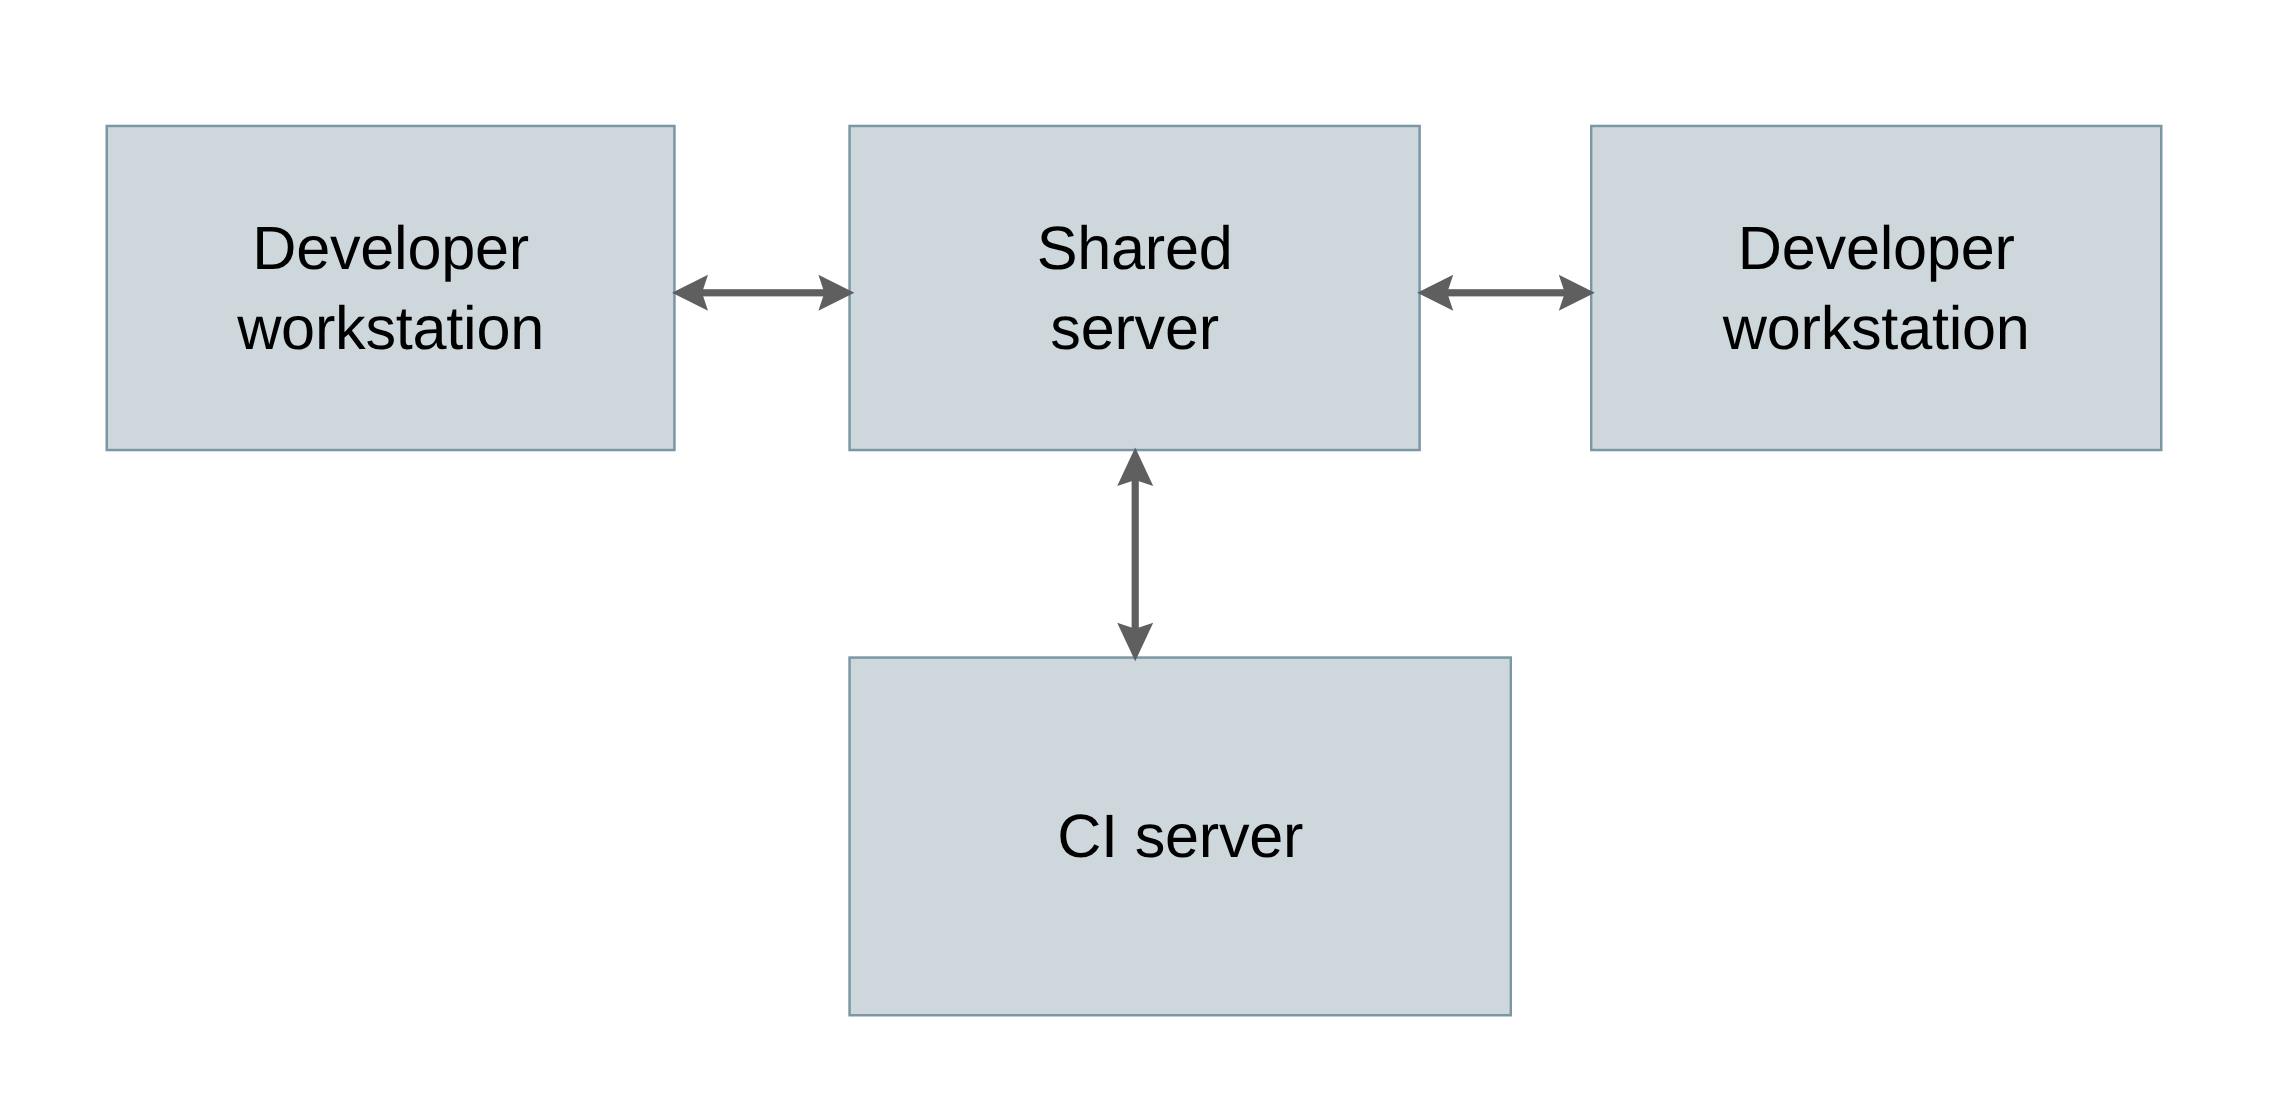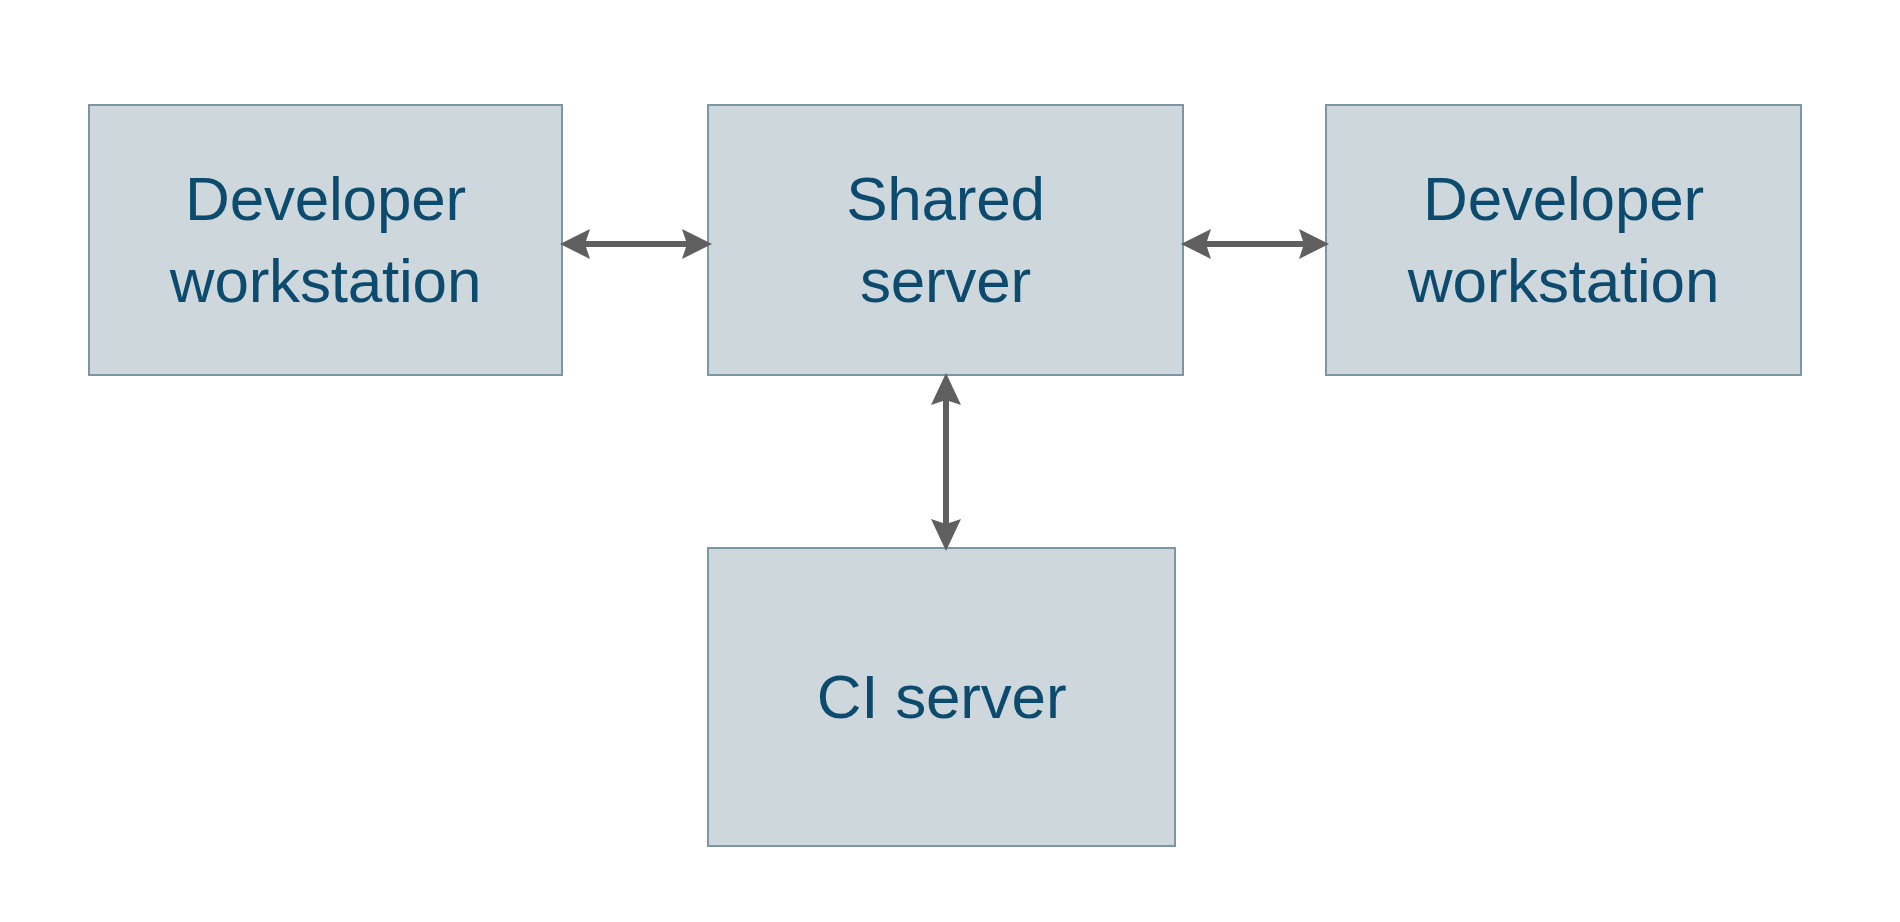--- a/index.html
+++ b/index.html
@@ -19,42 +19,42 @@
     position: absolute;
     box-sizing: border-box;
     background: #ced8dc;
     border: 2px solid #7a97a3;
     display: flex;
     align-items: center;
     justify-content: center;
     text-align: center;
   }
   .node-label {
-    color: #0c4a6e;
-    font-size: 62px;
+    color: #000000;
+    font-size: 51px;
     line-height: 1.32;
     font-weight: 400;
     letter-spacing: -0.2px;
     white-space: pre-line;
     padding: 0 6px;
   }
   .connector {
     position: absolute;
     pointer-events: none;
   }
   .connector svg {
     display: block;
     overflow: visible;
   }
 
   
   #node-dev-left   { left: 88px;  top: 104px; width: 475px; height: 272px; }
   #node-shared     { left: 707px; top: 104px; width: 477px; height: 272px; }
   #node-dev-right  { left: 1325px;top: 104px; width: 477px; height: 272px; }
-  #node-ci         { left: 707px; top: 547px; width: 469px; height: 300px; }
+  #node-ci         { left: 707px; top: 547px; width: 553px; height: 300px; }
 
   #conn-left-shared  { left: 560px;  top: 213px; width: 152px; height: 62px; }
   #conn-shared-right { left: 1181px; top: 213px; width: 148px; height: 62px; }
   #conn-shared-ci    { left: 915px;  top: 373px; width: 62px;  height: 178px; }
 </style>
 </head>
 <body>
 
 <div id="canvas">
 

